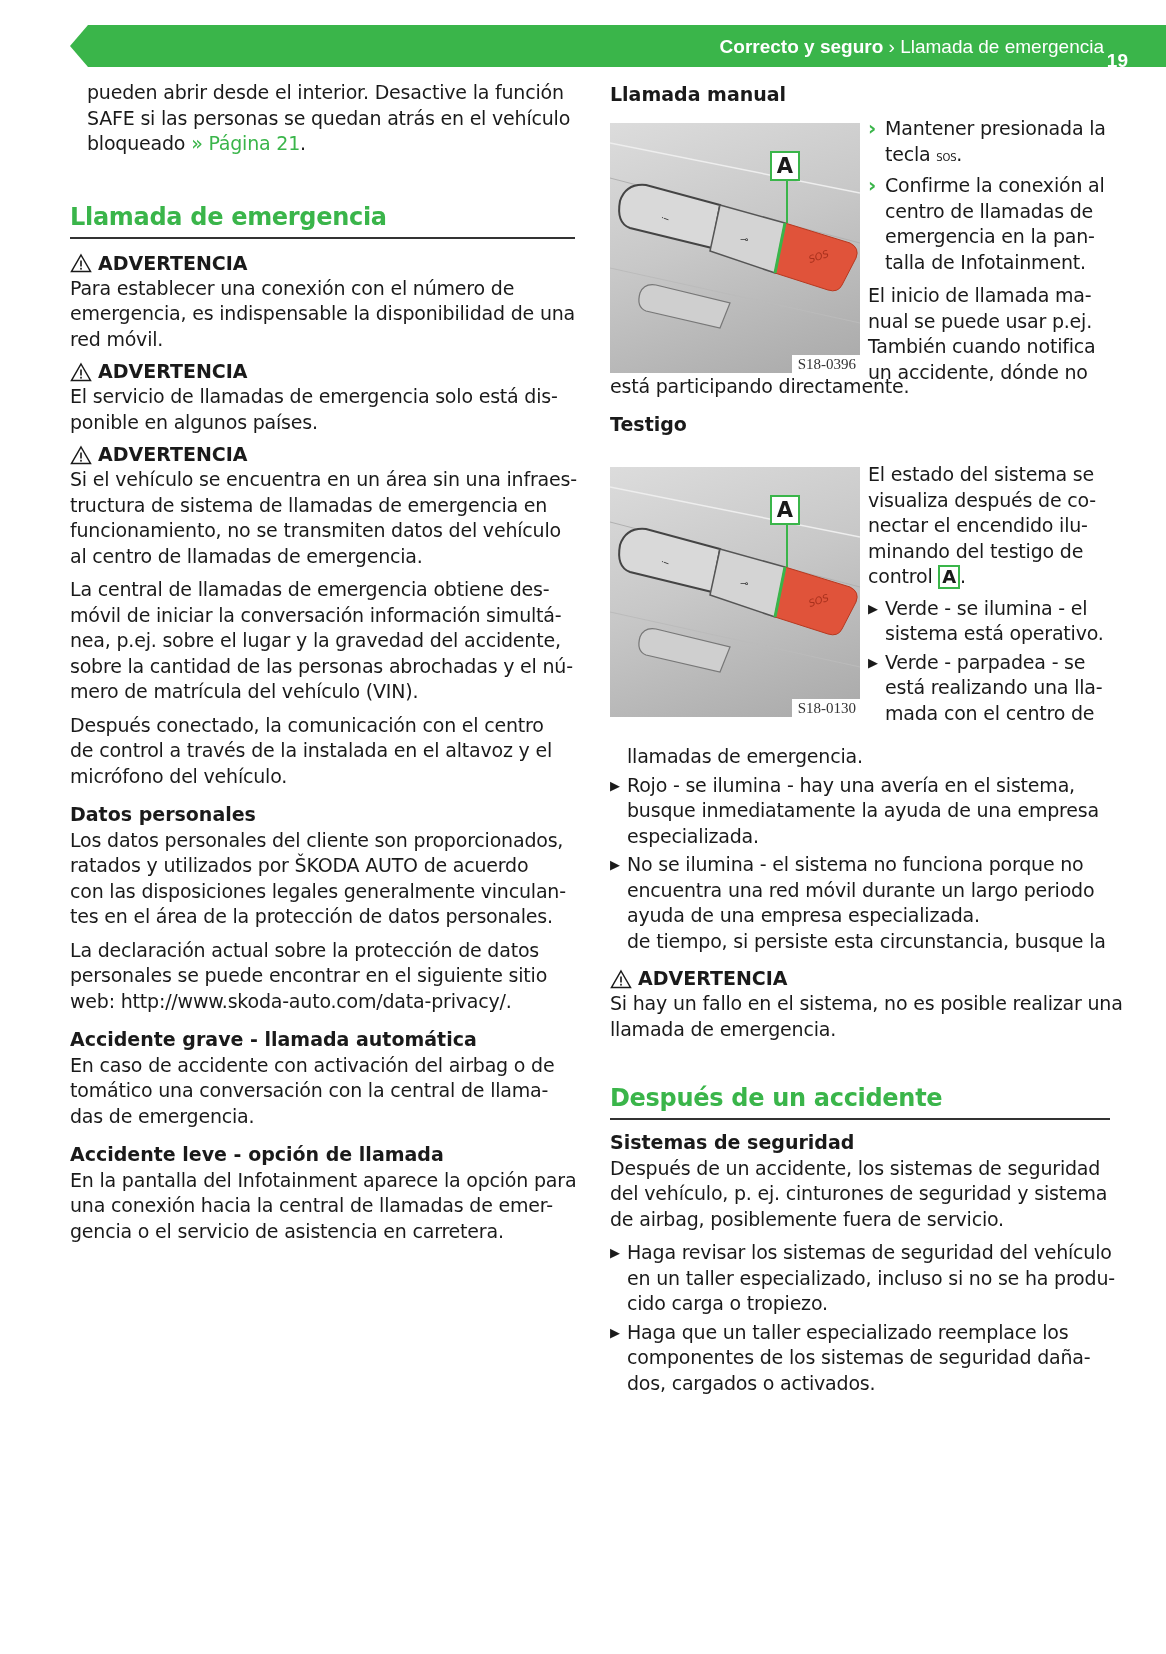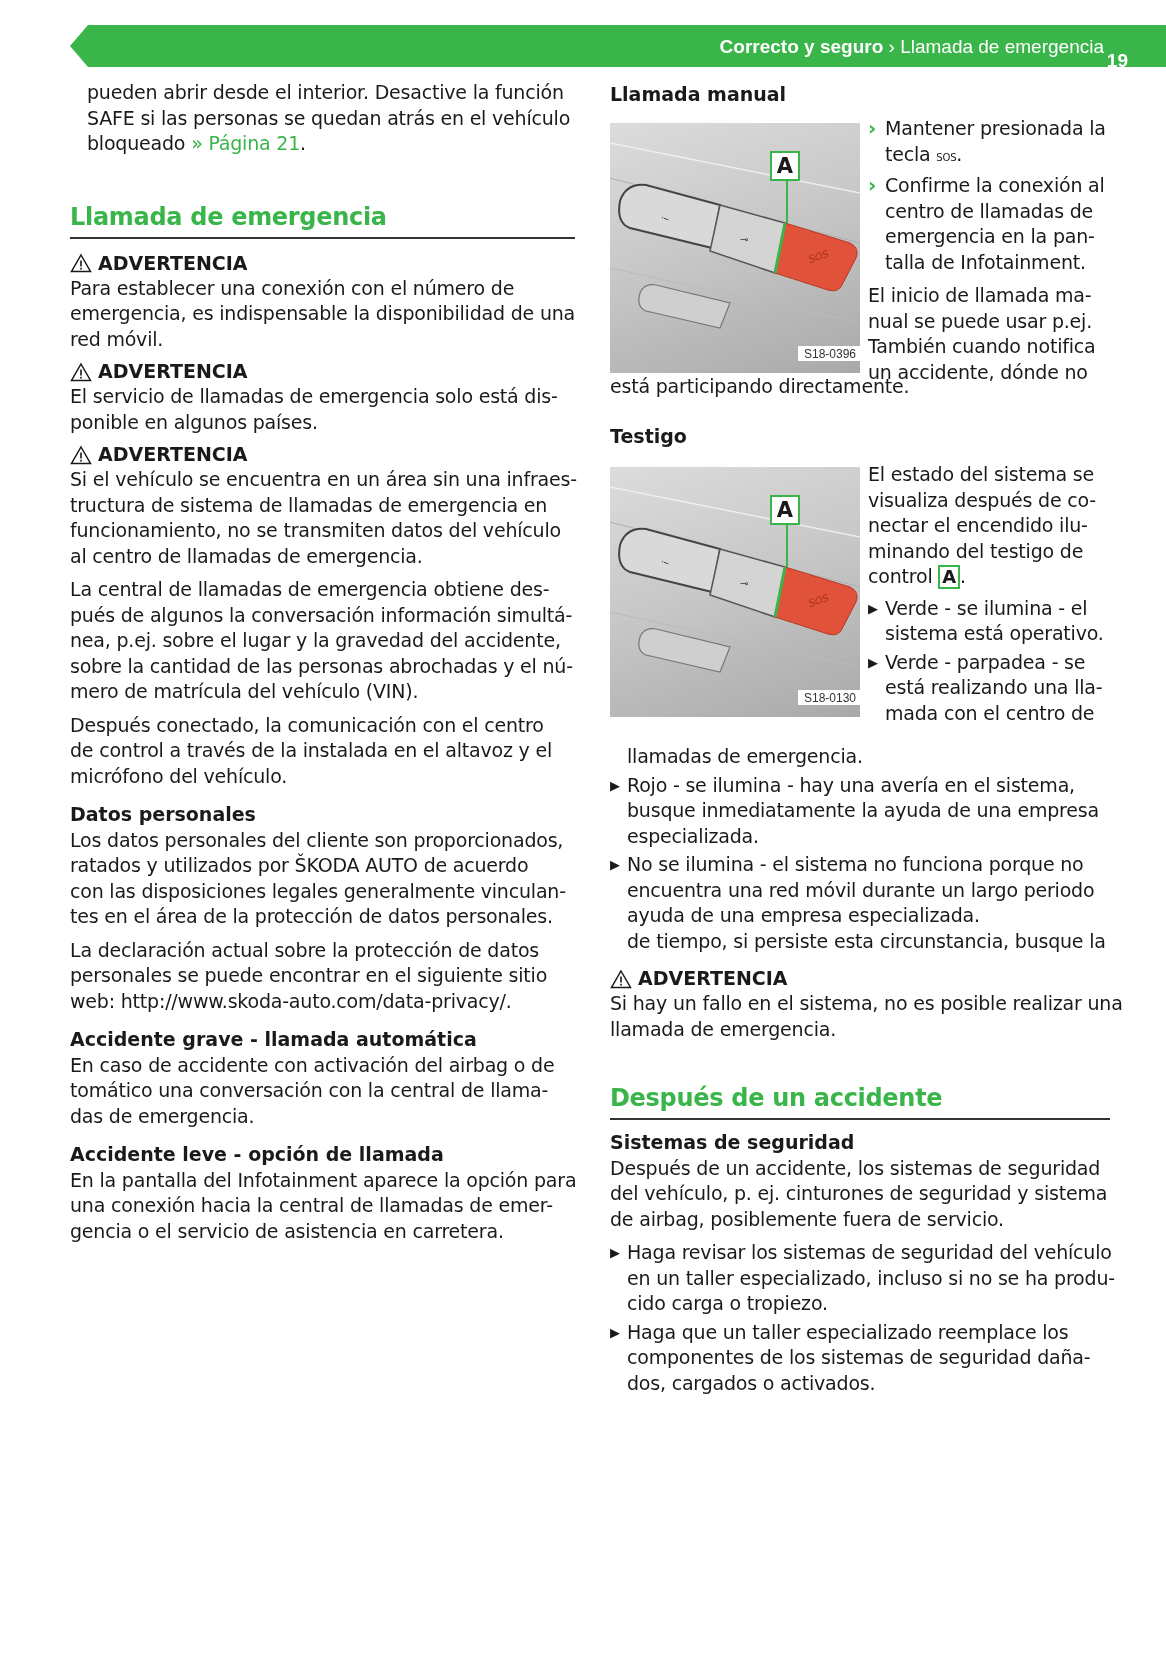--- a/index.html
+++ b/index.html
@@ -18,22 +18,22 @@
   .link { color:#3ab54a; }
   .h2 { color:#3ab54a; font-size:24px; font-weight:bold; line-height:32px; margin:0; padding-bottom:4px;
         border-bottom:2px solid #333; letter-spacing:-0.3px; }
   .h3 { font-weight:bold; font-size:19px; line-height:25.5px; margin:0; }
   .warn-title { font-weight:bold; font-size:19px; line-height:25px; margin:0; display:flex; align-items:center; gap:6px; }
   .warn-icon { display:inline-block; width:22px; height:20px; }
   .bullet { display:flex; }
   .bullet .mark { width:17px; flex:none; font-size:13px; line-height:25.5px; }
   .bullet .mark.green { color:#3ab54a; font-size:20px; font-weight:bold; }
   .figure { position:absolute; width:250px; height:250px; background:linear-gradient(160deg,#dcdcdc 0%,#c8c8c8 45%,#a9a9a9 100%); overflow:hidden; }
-  .fig-code { position:absolute; right:0; bottom:12px; background:#fff; font-size:12px; color:#333;
-              padding:1px 4px 0 6px; font-family:Liberation Sans, sans-serif; }
+  .fig-code { position:absolute; right:0; bottom:0; background:#fff; font-size:15px; color:#333;
+              padding:1px 4px 0 6px; font-family:Liberation Serif, serif; }
   .callout-box { display:inline-block; border:2px solid #3ab54a; font-weight:bold; padding:0 2px; line-height:20px; font-size:18px; }
 </style>
 </head>
 <body>
 
 <div class="header-bar"></div>
 <div class="header-text">
   <span class="sec">Correcto y seguro</span>
   <span>›</span>
   <span>Llamada de emergencia</span>
@@ -88,21 +88,21 @@
       <span>ADVERTENCIA</span>
     </div>
     <p class="t">Si el vehículo se encuentra en un área sin una infraes-</p>
     <p class="t">tructura de sistema de llamadas de emergencia en</p>
     <p class="t">funcionamiento, no se transmiten datos del vehículo</p>
     <p class="t">al centro de llamadas de emergencia.</p>
   </div>
   <div style="height:8px"></div>
   <div>
     <p class="t">La central de llamadas de emergencia obtiene des-</p>
-    <p class="t">pués de algunos la conversación información simultá-</p>
+    <p class="t">móvil de iniciar la conversación información simultá-</p>
     <p class="t">nea, p.ej. sobre el lugar y la gravedad del accidente,</p>
     <p class="t">sobre la cantidad de las personas abrochadas y el nú-</p>
     <p class="t">mero de matrícula del vehículo (VIN).</p>
   </div>
   <div style="height:8px"></div>
   <div>
     <p class="t">Después conectado, la comunicación con el centro</p>
     <p class="t">de control a través de la instalada en el altavoz y el</p>
     <p class="t">micrófono del vehículo.</p>
   </div>
@@ -176,21 +176,21 @@
     </div>
   </div>
   <div style="height:8px"></div>
   <p class="t">El inicio de llamada ma-</p>
   <p class="t">nual se puede usar p.ej.</p>
   <p class="t">También cuando notifica</p>
   <p class="t">un accidente, dónde no</p>
 </div>
 <p class="t" style="position:absolute;left:610px;top:374px;">está participando directamente.</p>
 
-<h3 class="h3" style="position:absolute;left:610px;top:412px;margin-top:12px;">Testigo</h3>
+<h3 class="h3" style="position:absolute;left:610px;top:412px;">Testigo</h3>
 
 <div class="figure" style="left:610px;top:467px;">
   <svg width="250" height="250" viewBox="0 0 250 250">
     <path d="M0 20 L250 70" stroke="#eee" stroke-width="1.5"></path>
     <path d="M0 55 L250 120" stroke="#b0b0b0" stroke-width="1"></path>
     <path d="M0 145 L250 200" stroke="#bbb" stroke-width="1"></path>
     <path d="M10 78 Q16 60 36 62 L110 82 L102 125 L20 105 Q6 100 10 78 Z" fill="#d9d9d9" stroke="#444" stroke-width="2"></path>
     <path d="M110 82 L175 100 L165 150 L100 128 Z" fill="#d4d4d4" stroke="#555" stroke-width="1.5"></path>
     <path d="M175 100 L240 120 Q250 125 246 135 L232 162 Q228 170 218 167 L165 150 Z" fill="#e0533a" stroke="#b7381f" stroke-width="1"></path>
     <path d="M175 100 L165 150" stroke="#3ab54a" stroke-width="3"></path>

